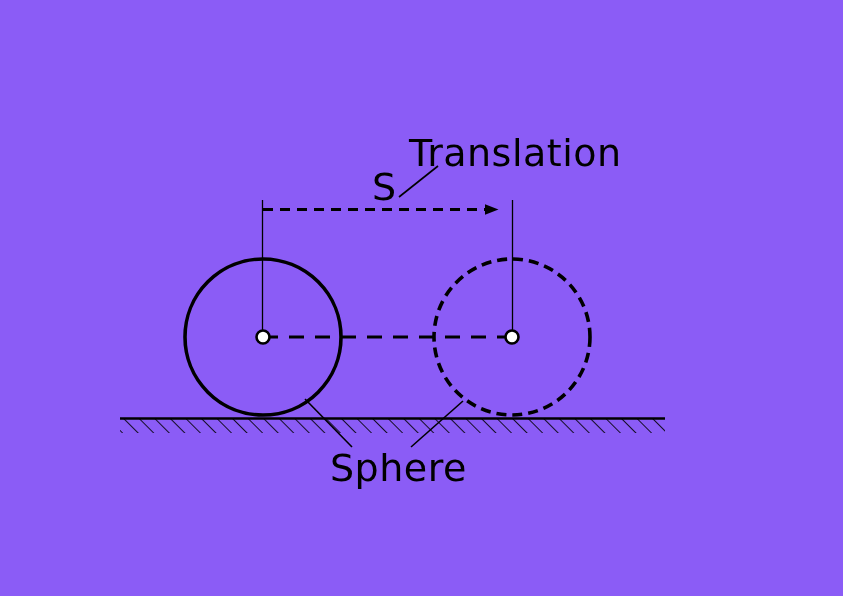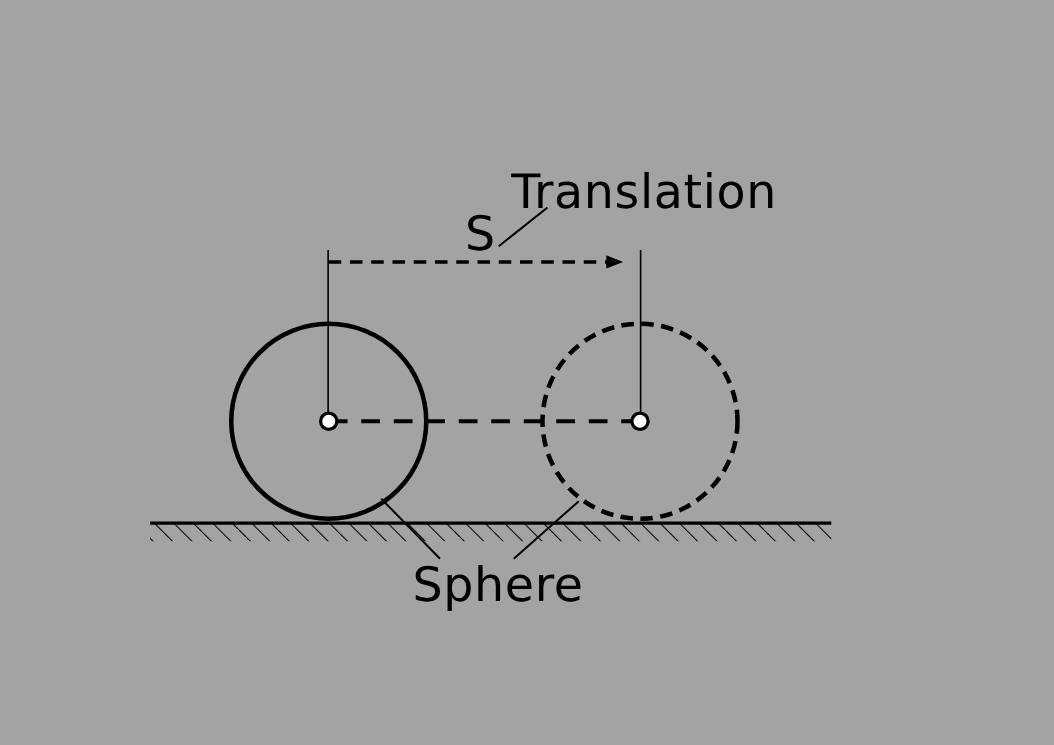--- a/index.html
+++ b/index.html
@@ -11,21 +11,21 @@
   body {
     width: 843px;
     height: 596px;
     overflow: hidden;
     font-family: "DejaVu Sans", sans-serif;
   }
   #diagram-root {
     position: relative;
     width: 843px;
     height: 596px;
-    background: #a3a3a3;
+    background: #8b5cf6;
   }
   svg#diagram-svg {
     display: block;
     width: 843px;
     height: 596px;
   }
   .dgm-label {
     font-family: "DejaVu Sans", sans-serif;
     fill: #000000;
     stroke: none;

